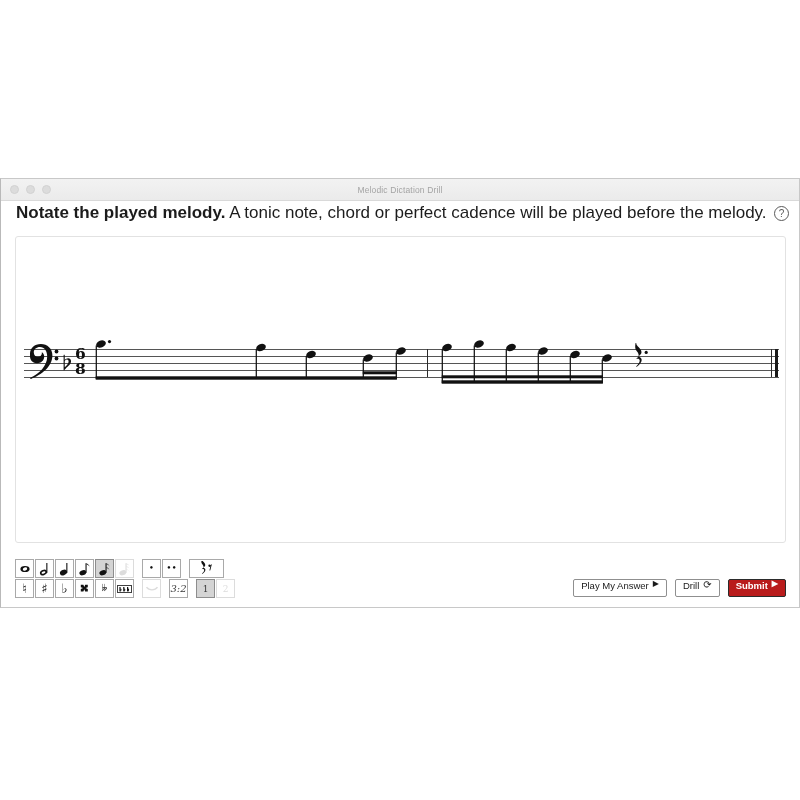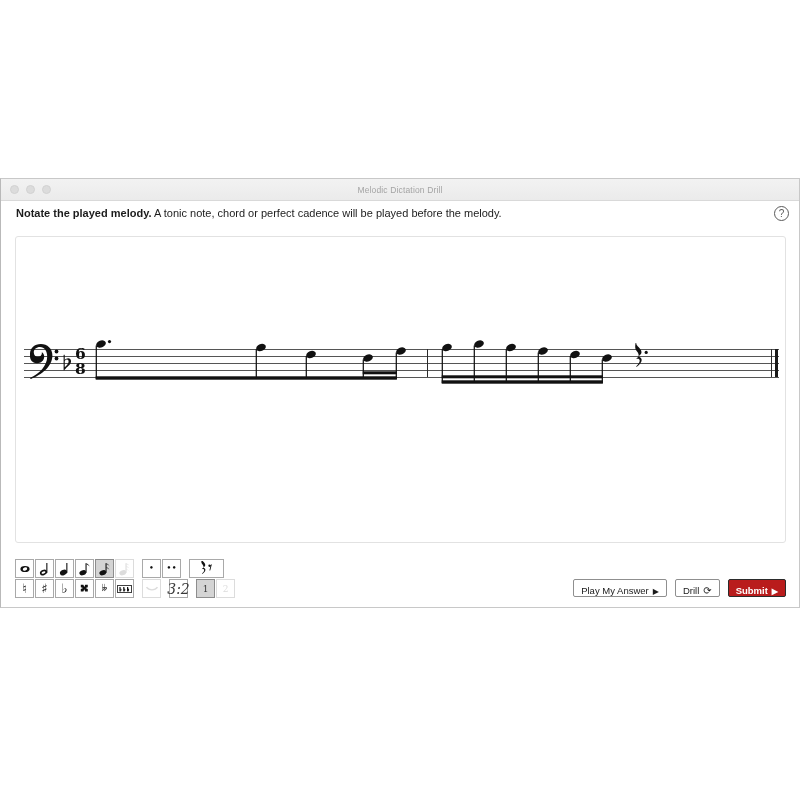--- a/index.html
+++ b/index.html
@@ -30,21 +30,21 @@
     width:100%;text-align:center;font-size:8.5px;color:#a4a4a4;
     letter-spacing:.15px;user-select:none;
   }
 
   
   .prompt-row{
     position:absolute;left:0;top:22px;width:800px;height:28px;
     display:flex;align-items:center;
   }
   .prompt-text{
-    position:absolute;left:15px;top:4px;font-size:11px;color:#1c1c1c;
+    position:absolute;left:15px;top:4px;font-size:17px;color:#1c1c1c;
     white-space:nowrap;line-height:16px;
   }
   .prompt-text b{font-weight:700;}
   .prompt-text .rest{font-weight:400;}
   .help-icon{
     position:absolute;right:12px;top:5px;width:15px;height:15px;
     border-radius:50%;border:1.2px solid #5a5a5a;box-sizing:border-box;
     display:flex;align-items:center;justify-content:center;
     font-size:10px;color:#5a5a5a;line-height:1;font-weight:400;cursor:pointer;
   }
@@ -67,29 +67,29 @@
     display:flex;align-items:center;justify-content:center;
     font-size:11px;color:#111;cursor:pointer;position:relative;
   }
   .pal-btn.wide{width:35px;}
   .pal-btn.sel{background:#d4d4d4;border-color:#8d8d8d;}
   .pal-btn.dis{border-color:#dcdcdc;color:#d2d2d2;cursor:default;background:#fff;}
   .pal-gap{width:7px;}
   .pal-btn svg{display:block;}
   .pal-btn .gl{font-family:"DejaVu Serif", serif;font-size:13px;line-height:1;}
   .pal-btn .gl-small{font-family:"DejaVu Serif", serif;font-size:9px;line-height:1;}
-  .pal-btn .tup{font-family:"DejaVu Serif", serif;font-size:14px;font-style:italic;color:#3a3a3a;}
+  .pal-btn .tup{font-family:"DejaVu Serif", serif;font-size:10px;font-style:italic;color:#3a3a3a;}
   .pal-btn .num{font-family:"DejaVu Serif", serif;font-size:9px;color:#3a3a3a;}
 
   
   .actions{position:absolute;right:13px;top:400px;display:flex;align-items:center;gap:8px;}
   .btn{
     height:18px;padding:0 7px;border:1px solid #8f8f8f;background:#fff;
     border-radius:2px;box-sizing:border-box;
-    font-size:9.5px;color:#1a1a1a;display:flex;align-items:flex-end;gap:4px;
+    font-size:9.5px;color:#1a1a1a;display:flex;align-items:flex-start;gap:4px;
     cursor:pointer;white-space:nowrap;font-family:"Liberation Sans", sans-serif;
   }
   .btn .tri{font-size:8px;line-height:1;}
   .btn .loop{font-size:10px;line-height:1;}
   .btn.primary{background:#b91c1c;border-color:#2b2b2b;color:#fff;font-weight:700;}
 </style>
 </head>
 <body>
 
 <div id="root">

